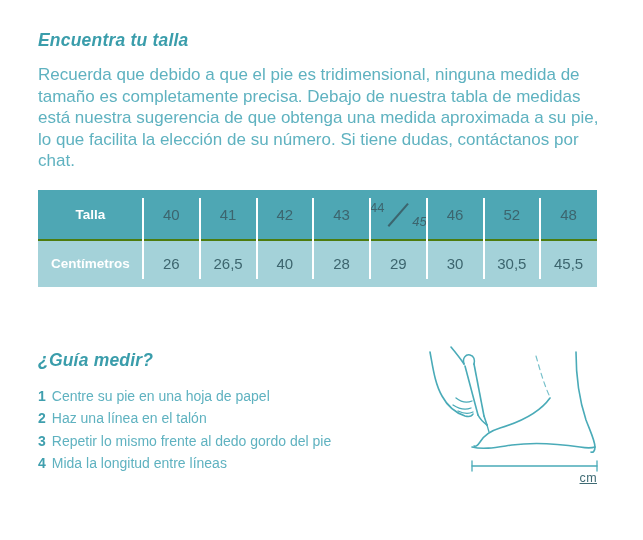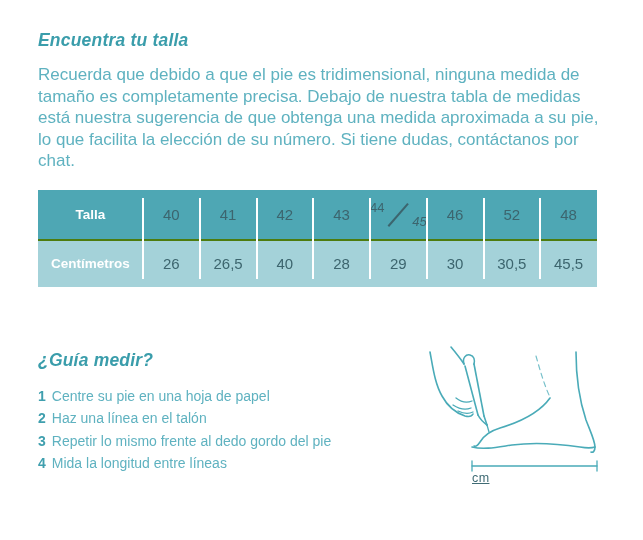--- a/index.html
+++ b/index.html
@@ -27,21 +27,21 @@
 
   
   .how{display:flex;justify-content:space-between;align-items:flex-start;margin-top:63px;}
   .steps-col{flex:1;}
   .steps{list-style:none;margin:14px 0 0 0;padding:0;}
   .steps li{font-size:14px;line-height:22.5px;color:#5fb2c0;}
   .step-num{font-weight:bold;color:#3f9fae;margin-right:6px;}
 
   .illus{position:relative;width:200px;height:152px;flex:none;margin-top:-10px;margin-right:-3px;}
   .illus svg{display:block;}
-  .cm-label{position:absolute;left:64px;top:131px;width:125px;text-align:left;font-size:12.5px;color:#3f6b74;letter-spacing:.4px;text-decoration:underline;}
+  .cm-label{position:absolute;left:64px;top:131px;width:125px;text-align:right;font-size:12.5px;color:#3f6b74;letter-spacing:.4px;text-decoration:underline;}
 </style>
 </head>
 <body>
 
 <div class="page">
 
   <section class="intro">
     <h1>Encuentra tu talla</h1>
     <p>Recuerda que debido a que el pie es tridimensional, ninguna medida de tamaño es completamente precisa. Debajo de nuestra tabla de medidas está nuestra sugerencia de que obtenga una medida aproximada a su pie, lo que facilita la elección de su número. Si tiene dudas, contáctanos por chat.</p>
   </section>

